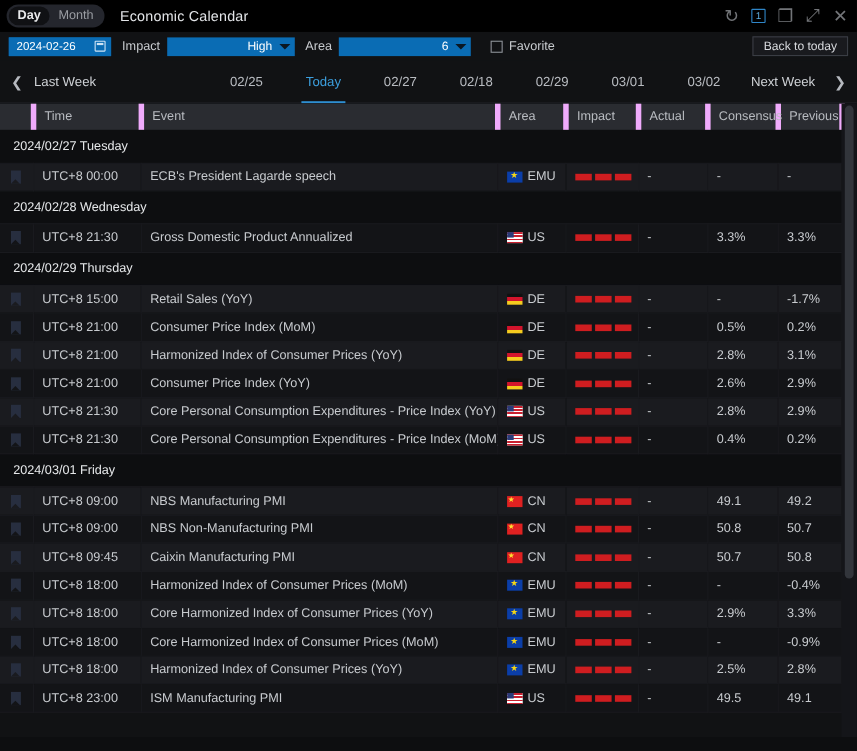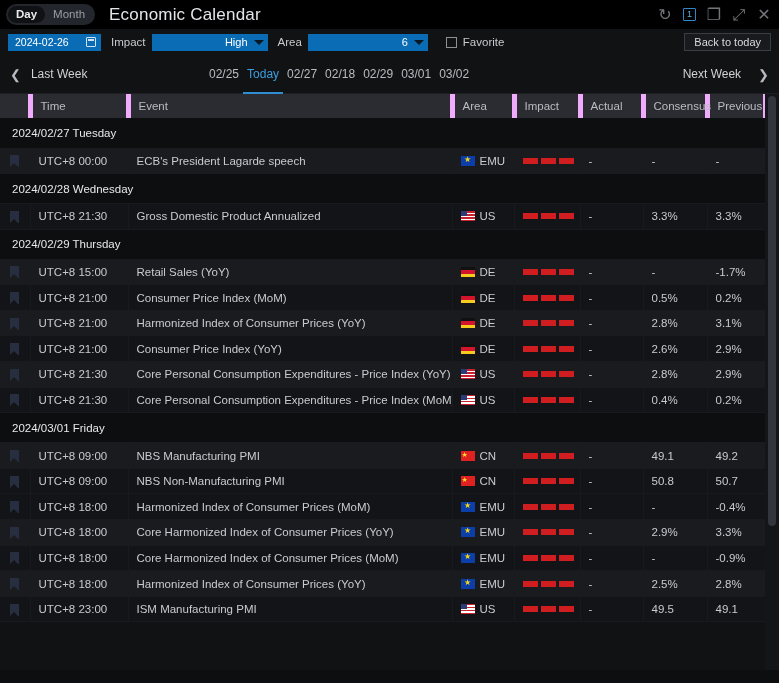--- a/index.html
+++ b/index.html
@@ -27,21 +27,21 @@
     height: 21px;
     padding: 0 2px;
   }
   .mode-pill .seg {
     font-size: 11.5px; line-height: 17px;
     padding: 0 8px; height: 17px;
     border-radius: 9px;
     color: #9a9da3; cursor: default;
   }
   .mode-pill .seg.active { background: #101114; color: #e9eaec; font-weight: bold; }
-  .app-title { font-size: 17px; color: #e3e5e8; margin-left: 14px; letter-spacing: .2px; }
+  .app-title { font-size: 13px; color: #e3e5e8; margin-left: 14px; letter-spacing: .2px; }
 
   .win-ctrls { position: absolute; right: 8px; top: 0; height: 29px; display: flex; align-items: center; gap: 11px; }
   .win-ctrls .ic { width: 14px; height: 14px; opacity: .62; display: flex; align-items: center; justify-content: center; color:#b9bcc2; }
   .badge-1 {
     width: 13px; height: 13px; border: 1px solid #2f86c8; color: #5eaee0;
     font-size: 9px; line-height: 11px; text-align: center; border-radius: 1px;
   }
 
   
   .toolbar {
@@ -90,21 +90,21 @@
   .weeknav {
     height: 39px; flex: 0 0 39px;
     display: flex; align-items: center;
     padding: 0 10px;
     border-bottom: 1px solid #1d1f23;
     position: relative;
     background: #111214;
   }
   .nav-side { display: flex; align-items: center; gap: 10px; font-size: 12px; color: #cfd2d6; }
   .chev { font-size: 13px; color: #b6b9bf; }
-  .days { position: absolute; left: 205px; right: 120px; display: flex; align-items: center; height: 39px; }
+  .days { position: absolute; left: 205px; right: 120px; display: flex; align-items: center; justify-content: space-between; height: 39px; }
   .day-tab {
     font-size: 12px; color: #b8bbc0; height: 39px;
     display: flex; align-items: center; position: relative; padding: 0 4px;
   }
   .day-tab.active { color: #3c9edd; }
   .day-tab.active::after {
     content: ""; position: absolute; left: 0; right: 0; bottom: 0;
     height: 2px; background: #2e8ed0;
   }
   .nav-right { position: absolute; right: 10px; display: flex; align-items: center; gap: 17px; font-size: 12px; color: #cfd2d6; }
@@ -494,20 +494,41 @@
               <div class="impact-bars">
                 <span class="bar" style="background: rgb(207, 29, 32);"></span>
                 <span class="bar" style="background: rgb(207, 29, 32);"></span>
                 <span class="bar" style="background: rgb(207, 29, 32);"></span>
               </div>
             </td>
             <td>-</td>
             <td>50.8</td>
             <td>50.7</td>
           </tr>
+          <tr class="evenrow">
+            <td class="flagcell"><span class="bookmark"></span></td>
+            <td>UTC+8 09:45</td>
+            <td>Caixin Manufacturing PMI</td>
+            <td>
+              <div class="area-cell">
+                <span class="flag flag-cn"></span>
+                <span>CN</span>
+              </div>
+            </td>
+            <td>
+              <div class="impact-bars">
+                <span class="bar" style="background: rgb(207, 29, 32);"></span>
+                <span class="bar" style="background: rgb(207, 29, 32);"></span>
+                <span class="bar" style="background: rgb(207, 29, 32);"></span>
+              </div>
+            </td>
+            <td>-</td>
+            <td>50.7</td>
+            <td>50.8</td>
+          </tr>
           <tr class="oddrow">
             <td class="flagcell"><span class="bookmark"></span></td>
             <td>UTC+8 18:00</td>
             <td>Harmonized Index of Consumer Prices (MoM)</td>
             <td>
               <div class="area-cell">
                 <span class="flag flag-emu"></span>
                 <span>EMU</span>
               </div>
             </td>

